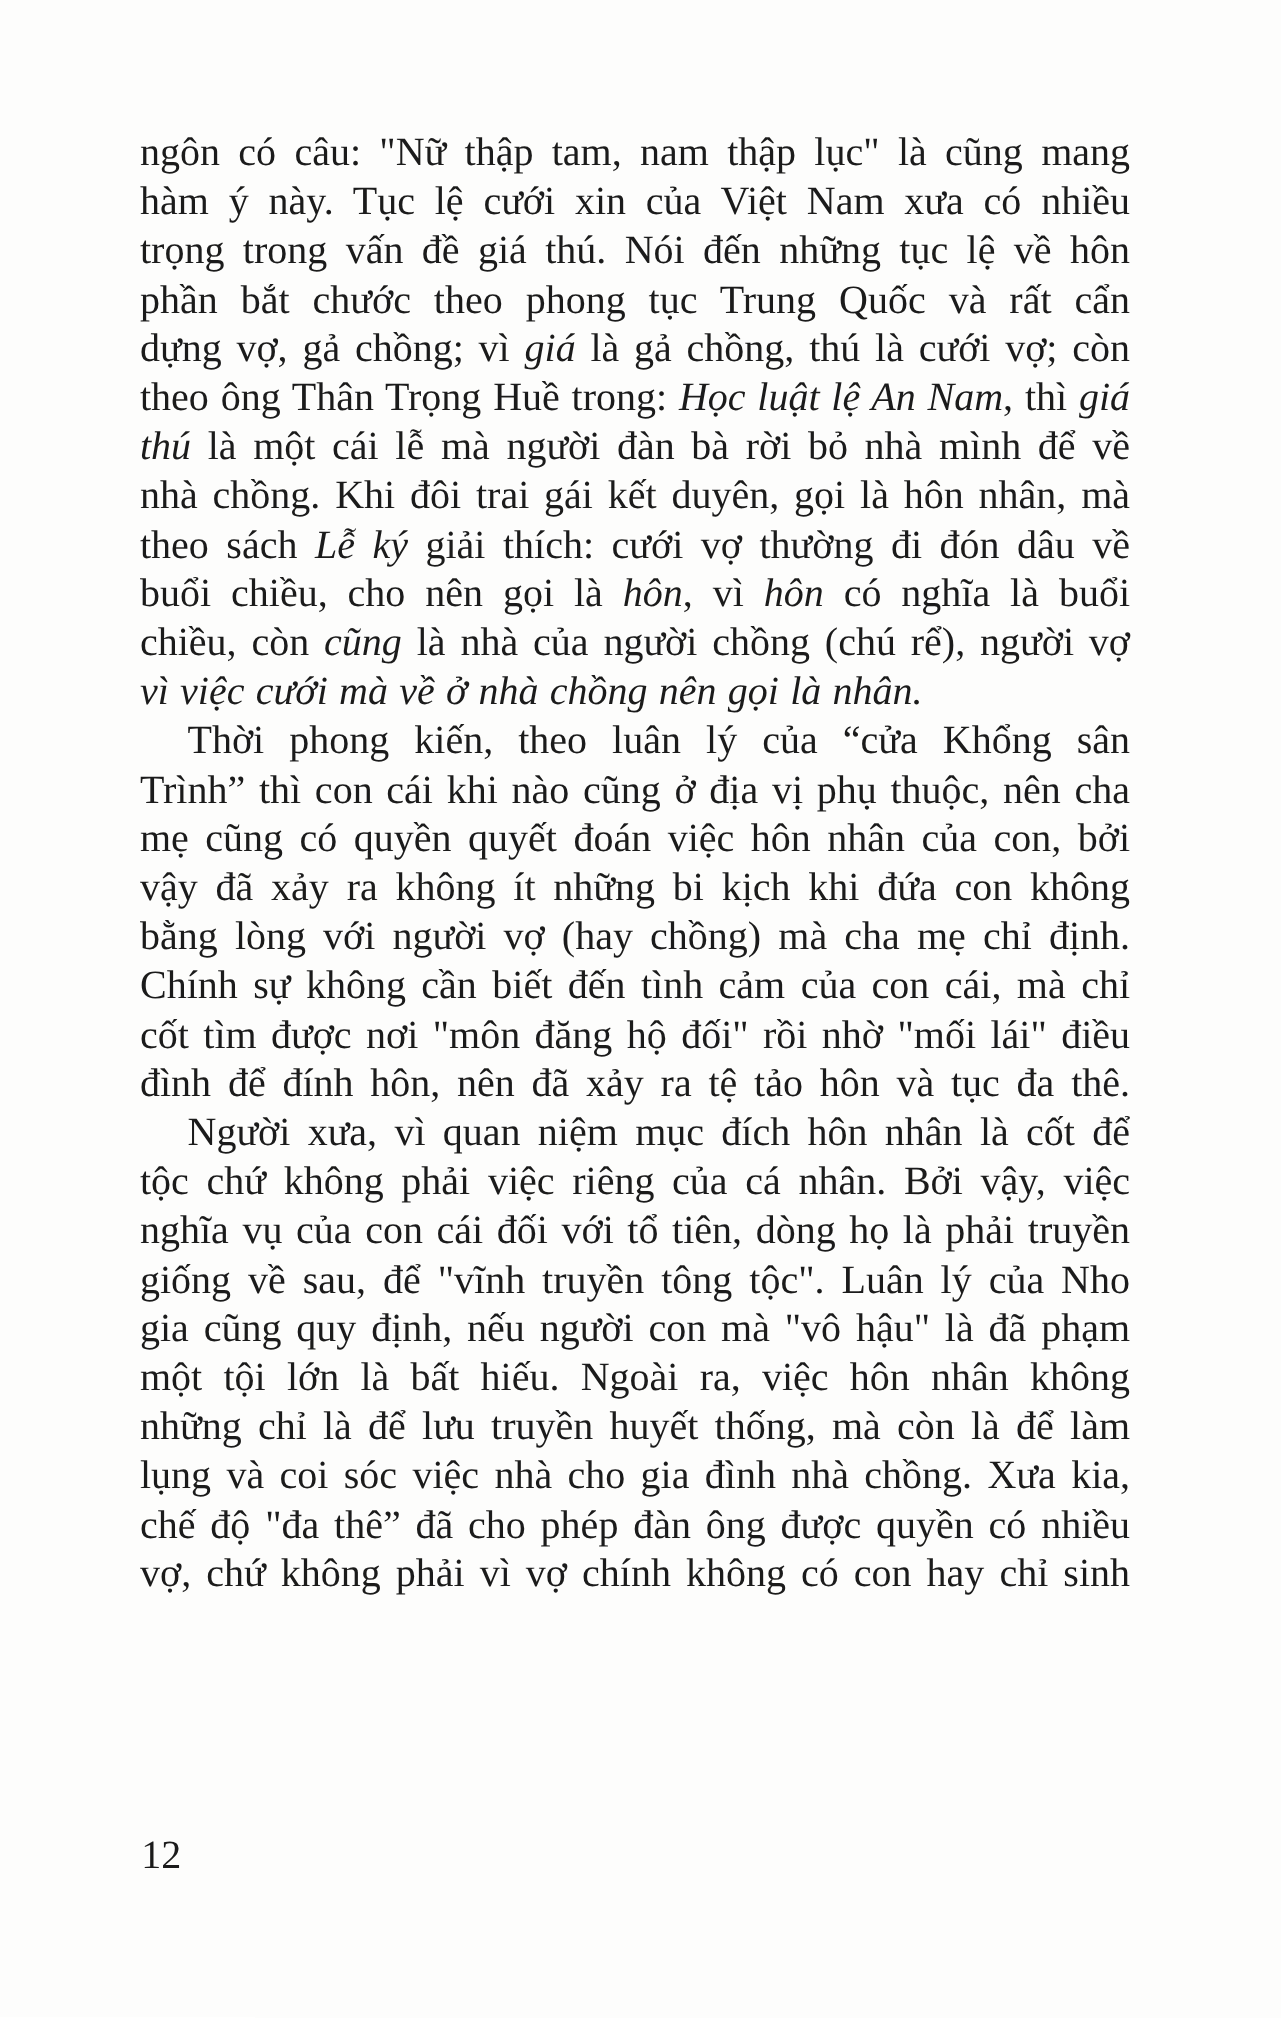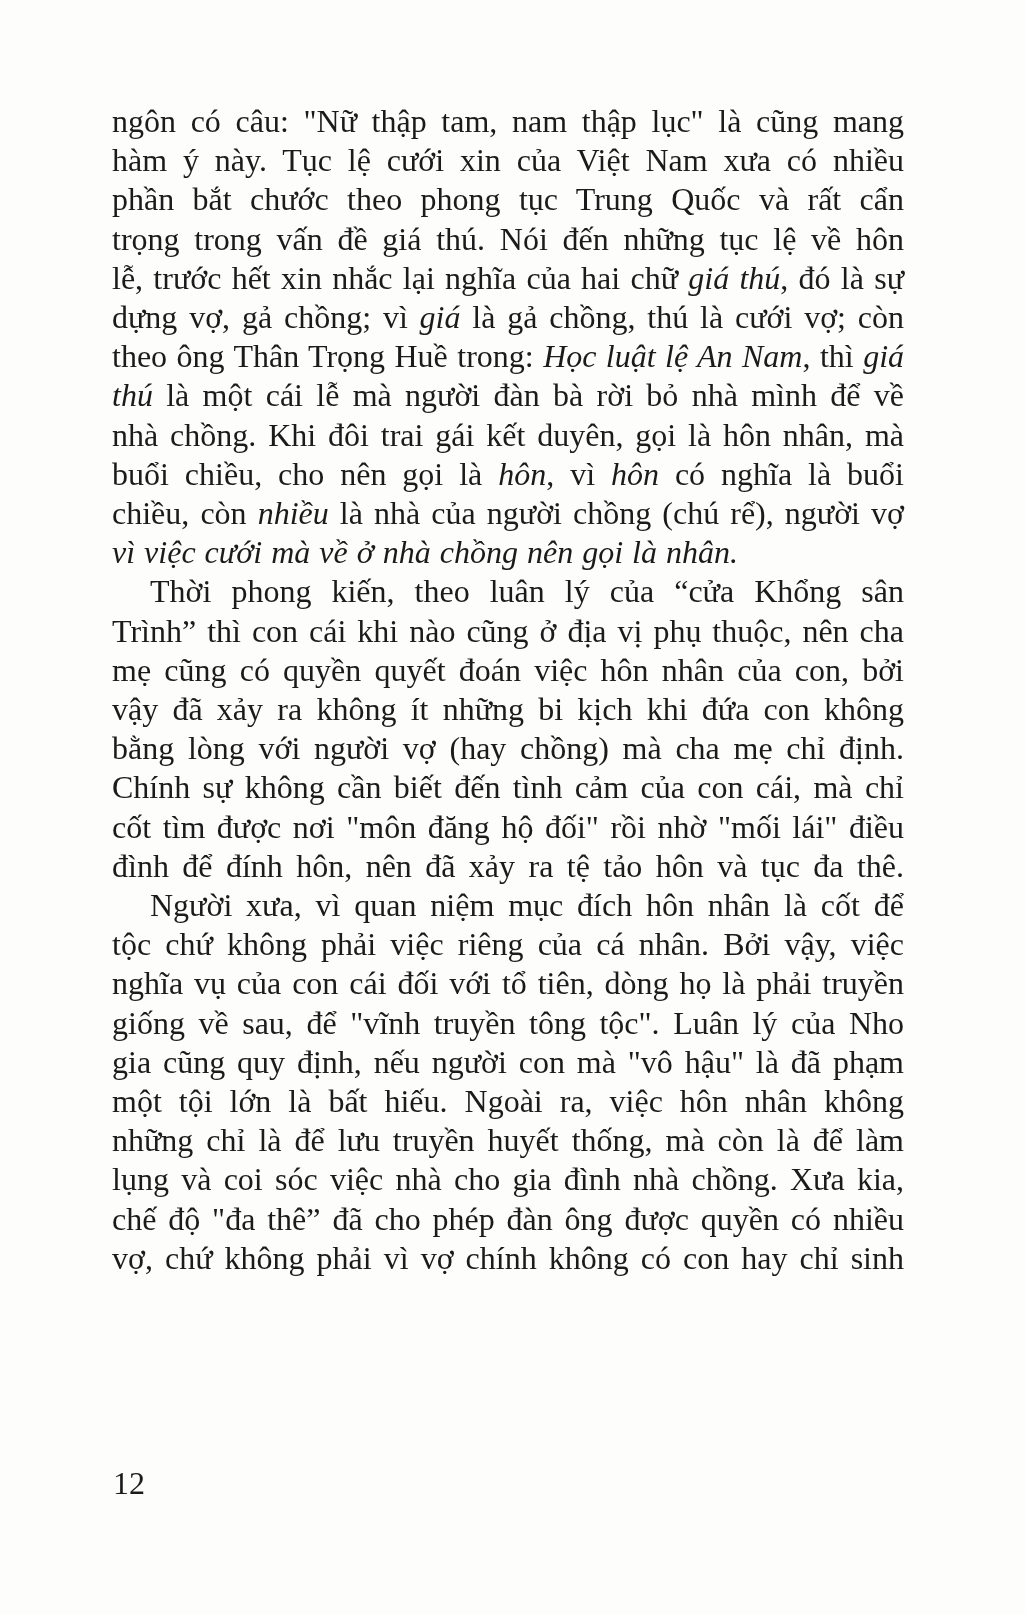--- a/index.html
+++ b/index.html
@@ -44,29 +44,29 @@
   }
 </style>
 </head>
 <body>
 
 <div class="page">
   <div class="text-block">
       <div class="para">
         <div class="line">ngôn có câu: "Nữ thập tam, nam thập lục" là cũng mang</div>
         <div class="line">hàm ý này. Tục lệ cưới xin của Việt Nam xưa có nhiều</div>
+        <div class="line">trọng trong vấn đề giá thú. Nói đến những tục lệ về hôn</div>
         <div class="line">phần bắt chước theo phong tục Trung Quốc và rất cẩn</div>
-        <div class="line">trọng trong vấn đề giá thú. Nói đến những tục lệ về hôn</div>
-        <div class="line">lễ, trước hết xin nhắc lại nghĩa của hai chữ <i>giá thú</i>, đó là sự</div>
         <div class="line">dựng vợ, gả chồng; vì <i>giá</i> là gả chồng, thú là cưới vợ; còn</div>
         <div class="line">theo ông Thân Trọng Huề trong: <i>Học luật lệ An Nam</i>, thì <i>giá</i></div>
         <div class="line"><i>thú</i> là một cái lễ mà người đàn bà rời bỏ nhà mình để về</div>
         <div class="line">nhà chồng. Khi đôi trai gái kết duyên, gọi là hôn nhân, mà</div>
+        <div class="line">theo sách <i>Lễ ký</i> giải thích: cưới vợ thường đi đón dâu về</div>
         <div class="line">buổi chiều, cho nên gọi là <i>hôn</i>, vì <i>hôn</i> có nghĩa là buổi</div>
-        <div class="line">chiều, còn <i>nhiều</i> là nhà của người chồng (chú rể), người vợ</div>
+        <div class="line">chiều, còn <i>cũng</i> là nhà của người chồng (chú rể), người vợ</div>
         <div class="line lastline">vì việc cưới mà về ở nhà chồng nên gọi là nhân.</div>
       </div>
       <div class="para">
         <div class="line indent">Thời phong kiến, theo luân lý của “cửa Khổng sân</div>
         <div class="line">Trình” thì con cái khi nào cũng ở địa vị phụ thuộc, nên cha</div>
         <div class="line">mẹ cũng có quyền quyết đoán việc hôn nhân của con, bởi</div>
         <div class="line">vậy đã xảy ra không ít những bi kịch khi đứa con không</div>
         <div class="line">bằng lòng với người vợ (hay chồng) mà cha mẹ chỉ định.</div>
         <div class="line">Chính sự không cần biết đến tình cảm của con cái, mà chỉ</div>
         <div class="line">cốt tìm được nơi "môn đăng hộ đối" rồi nhờ "mối lái" điều</div>

